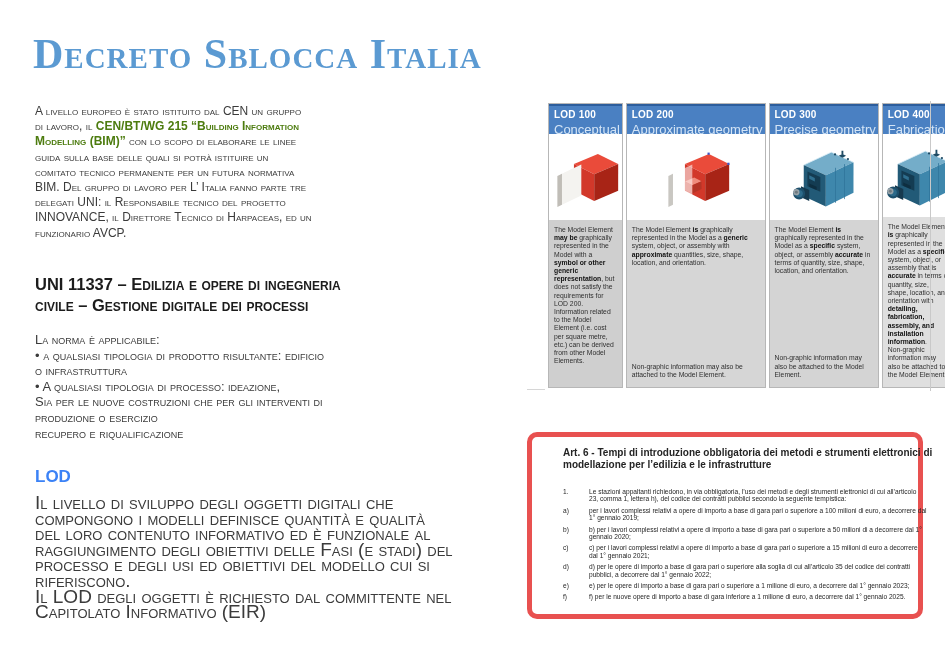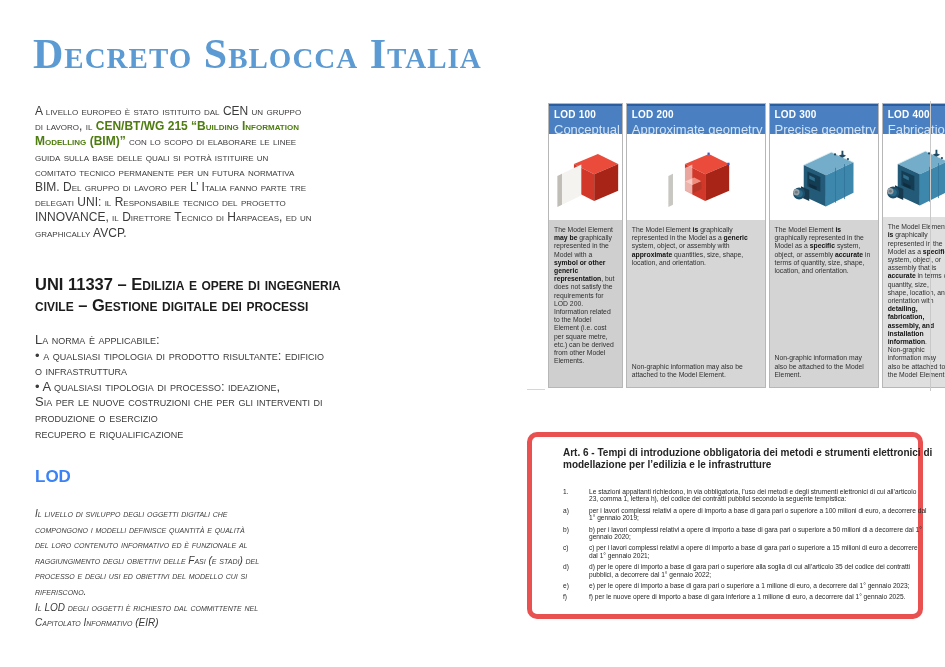--- a/index.html
+++ b/index.html
@@ -14,21 +14,21 @@
     font-variant:small-caps;font-weight:700;font-size:42px;letter-spacing:1px;
     color:#5b9ad2;white-space:nowrap;
   }
   .sc{font-variant:small-caps;}
   .ln{white-space:nowrap;}
   .p1{left:35px;top:104px;font-size:12px;line-height:15.2px;}
   .p1 b,.uni-body b{color:#4d7c0f;}
   .h2{left:35px;top:274px;font-size:16.5px;line-height:21px;font-weight:700;color:#1c1c1c;}
   .uni-body{left:35px;top:332px;font-size:13px;line-height:15.6px;}
   .h2-lod{left:35px;top:467px;font-size:17px;line-height:20px;font-weight:700;color:#3b82f6;}
-  .lod-body{left:35px;top:506px;font-size:10px;line-height:15.6px;font-style:italic;}
+  .lod-body{left:35px;top:495px;font-size:19px;line-height:15.6px;}
 
   
   .lod-table{left:548px;top:103px;width:388px;height:285px;display:flex;gap:3px;}
   .lod-col{flex:1;display:flex;flex-direction:column;border:1px solid #b7b7b7;background:#fff;box-sizing:border-box;}
   .lod-head{background:#4a80c2;border-top:2px solid #2c5d9c;color:#fff;padding:3px 2px 3px 5px;height:22px;box-sizing:content-box;}
   .lod-code{font-size:10px;font-weight:700;letter-spacing:.2px;}
   .lod-sub{font-size:13px;color:#d3e4f6;margin-top:2px;white-space:nowrap;text-align:center;}
   .lod-img{height:86px;display:flex;align-items:center;justify-content:center;background:#fff;}
   .lod-cell{flex:1;background:#d6d6d6;padding:6px 4px 4px 5px;font-size:6.8px;line-height:8.2px;color:#2f2f2f;display:flex;flex-direction:column;}
   .lod-desc b{color:#111;}
@@ -55,21 +55,21 @@
 
   <div class="abs sc p1" id="para1">
       <div class="ln"><span>A livello europeo è stato istituito dal CEN un gruppo</span></div>
       <div class="ln"><span>di lavoro, il </span><b>CEN/BT/WG 215 “Building Information</b></div>
       <div class="ln"><b>Modelling (BIM)”</b><span> con lo scopo di elaborare le linee</span></div>
       <div class="ln"><span>guida sulla base delle quali si potrà istituire un</span></div>
       <div class="ln"><span>comitato tecnico permanente per un futura normativa</span></div>
       <div class="ln"><span>BIM. Del gruppo di lavoro  per L’ Italia fanno parte tre</span></div>
       <div class="ln"><span>delegati UNI: il Responsabile tecnico del progetto</span></div>
       <div class="ln"><span>INNOVANCE, il Direttore Tecnico di Harpaceas, ed un</span></div>
-      <div class="ln"><span>graphically AVCP.</span></div>
+      <div class="ln"><span>funzionario AVCP.</span></div>
     </div>
 
   <div class="abs sc h2" id="uniHeading">
       <div class="ln">UNI 11337 – Edilizia e opere di ingegneria</div>
       <div class="ln">civile – Gestione digitale dei processi</div>
     </div>
   <div class="abs sc uni-body" id="uniBody">
       <div class="ln">La norma è applicabile:</div>
       <div class="ln">• a qualsiasi tipologia di prodotto risultante: edificio</div>
       <div class="ln">o infrastruttura</div>

